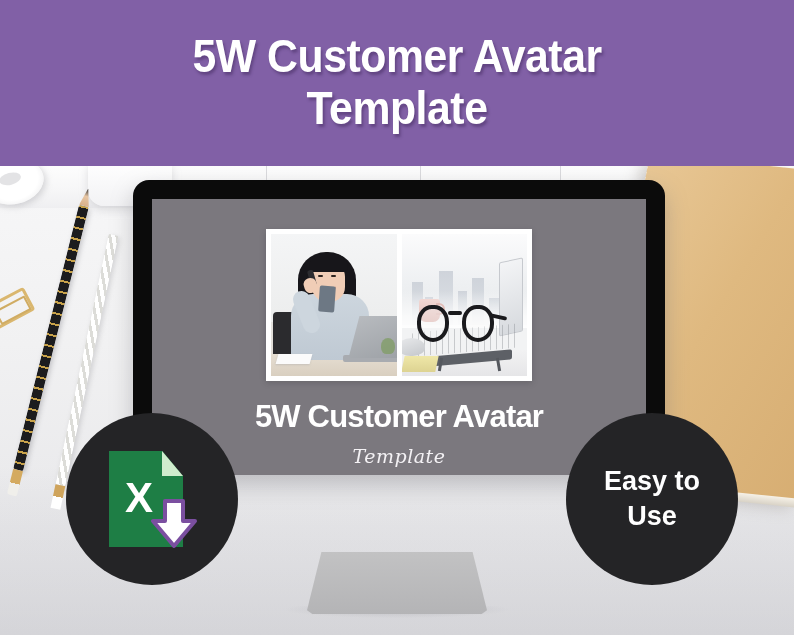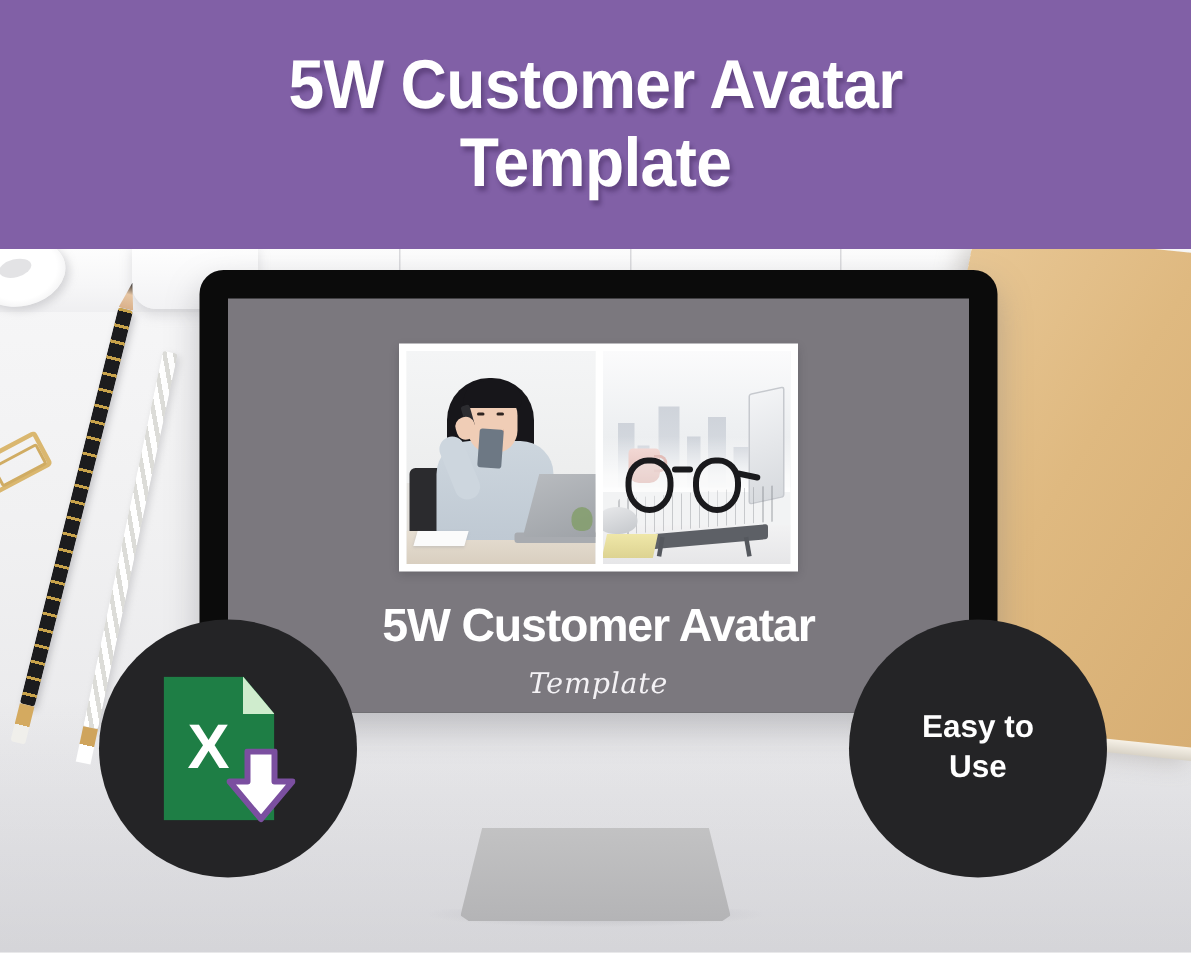--- a/index.html
+++ b/index.html
@@ -252,21 +252,21 @@
     display:flex; align-items:center; justify-content:center;
     z-index:30;
   }
   .badge-excel{ left:66px; top:413px; width:172px; height:172px; }
   .badge-easy { left:566px; top:413px; width:172px; height:172px; }
 
   .badge-easy-label{
     color:#ffffff;
     font-family:"Liberation Sans", sans-serif;
     font-weight:bold;
-    font-size:21px;
+    font-size:27px;
     line-height:1.28;
     text-align:center;
     white-space:pre-line;
   }
 
   
   .xls{ position:relative; width:86px; height:96px; }
   .xls-doc{
     position:absolute; left:0; top:0; width:74px; height:96px;
     background:#1e7e45;

